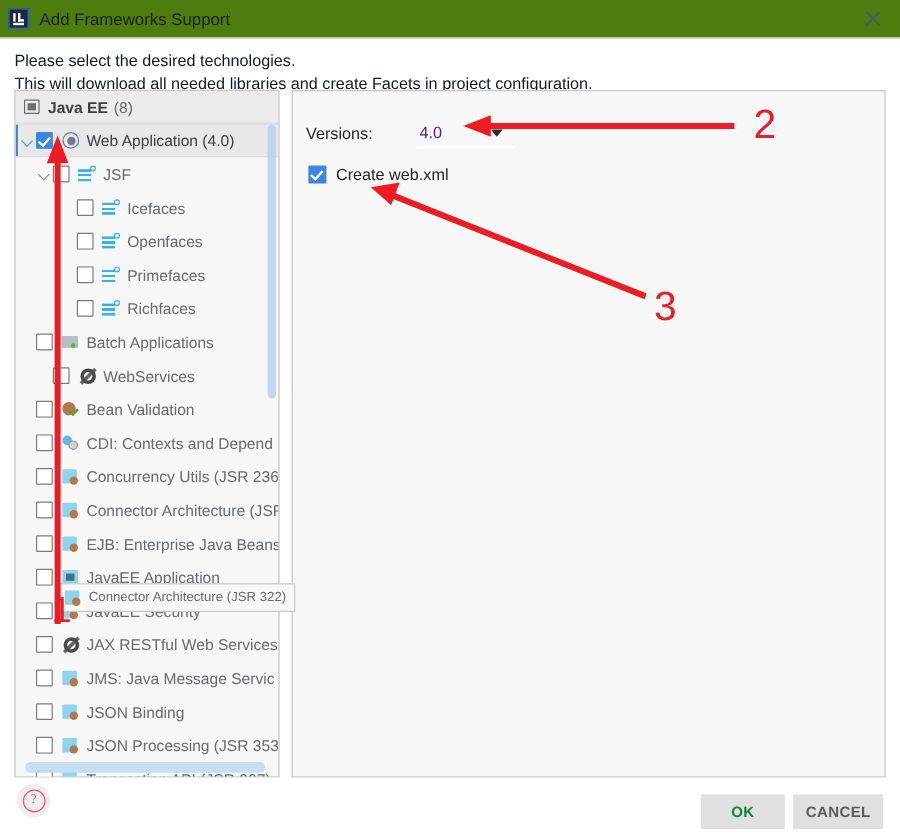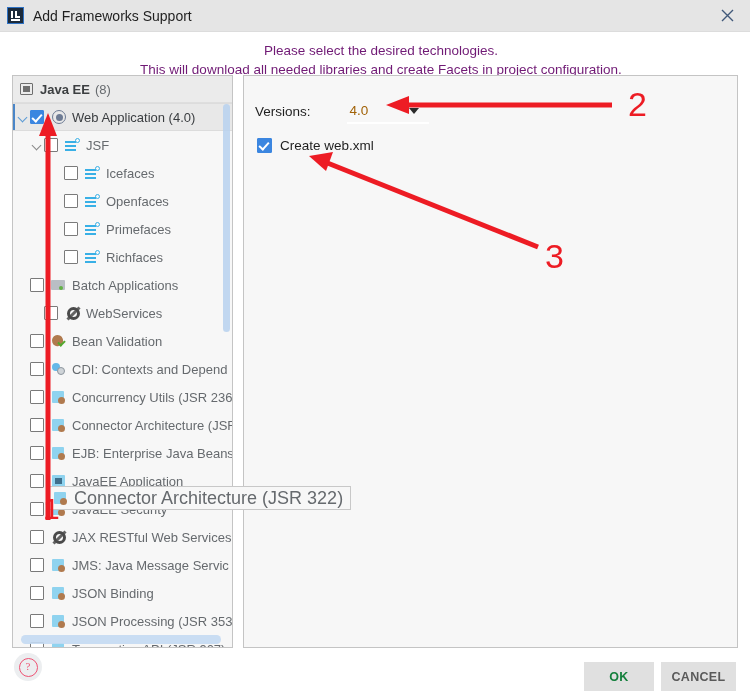--- a/index.html
+++ b/index.html
@@ -14,21 +14,21 @@
     font-family: "Liberation Sans", sans-serif;
     font-size: 13px;
     color: #2b2b2b;
     overflow: hidden;
     position: relative;
   }
 
   
   .titlebar {
     height: 31px;
-    background: #e5e5e5;
+    background: #4d7c0f;
     border-bottom: 1px solid #dcdcdc;
     display: flex;
     align-items: center;
     position: relative;
   }
   .title-logo {
     width: 17px;
     height: 17px;
     margin-left: 7px;
     margin-right: 9px;
@@ -75,22 +75,21 @@
     justify-content: center;
     cursor: pointer;
   }
   .title-close svg { display: block; }
 
   
   .desc {
     padding: 9px 0 0 12px;
     line-height: 19px;
     font-size: 13.5px;
-    color: #701a75;
-    text-align: center;
+    color: #0f172a;
   }
   .desc div { white-space: nowrap; }
 
   
   .content {
     position: absolute;
     left: 12px;
     top: 75px;
     width: 726px;
     height: 573px;
@@ -401,21 +400,21 @@
   .overflow-tip {
     position: absolute;
     left: 34px;
     top: 411px;
     height: 24px;
     padding: 0 7px 0 6px;
     display: flex;
     align-items: center;
     background: #f7f7f7;
     border: 1px solid #c8c8c8;
-    font-size: 18px;
+    font-size: 11px;
     color: #666a6e;
     white-space: nowrap;
     z-index: 30;
     box-sizing: border-box;
     text-align: center;
   }
 
   
   .detail-panel {
     position: absolute;
@@ -447,21 +446,21 @@
     border-bottom: 2px solid #ffffff;
     background: transparent;
     display: flex;
     align-items: center;
     position: relative;
     box-sizing: border-box;
     cursor: pointer;
   }
   .combo .cv {
     font-size: 13.5px;
-    color: #a16207;
+    color: #4c1d95;
     padding-left: 3px;
   }
   .combo .arrow {
     position: absolute;
     right: 10px;
     top: 10px;
     width: 0; height: 0;
     border-left: 5px solid transparent;
     border-right: 5px solid transparent;
     border-top: 6px solid #2b2b2b;

